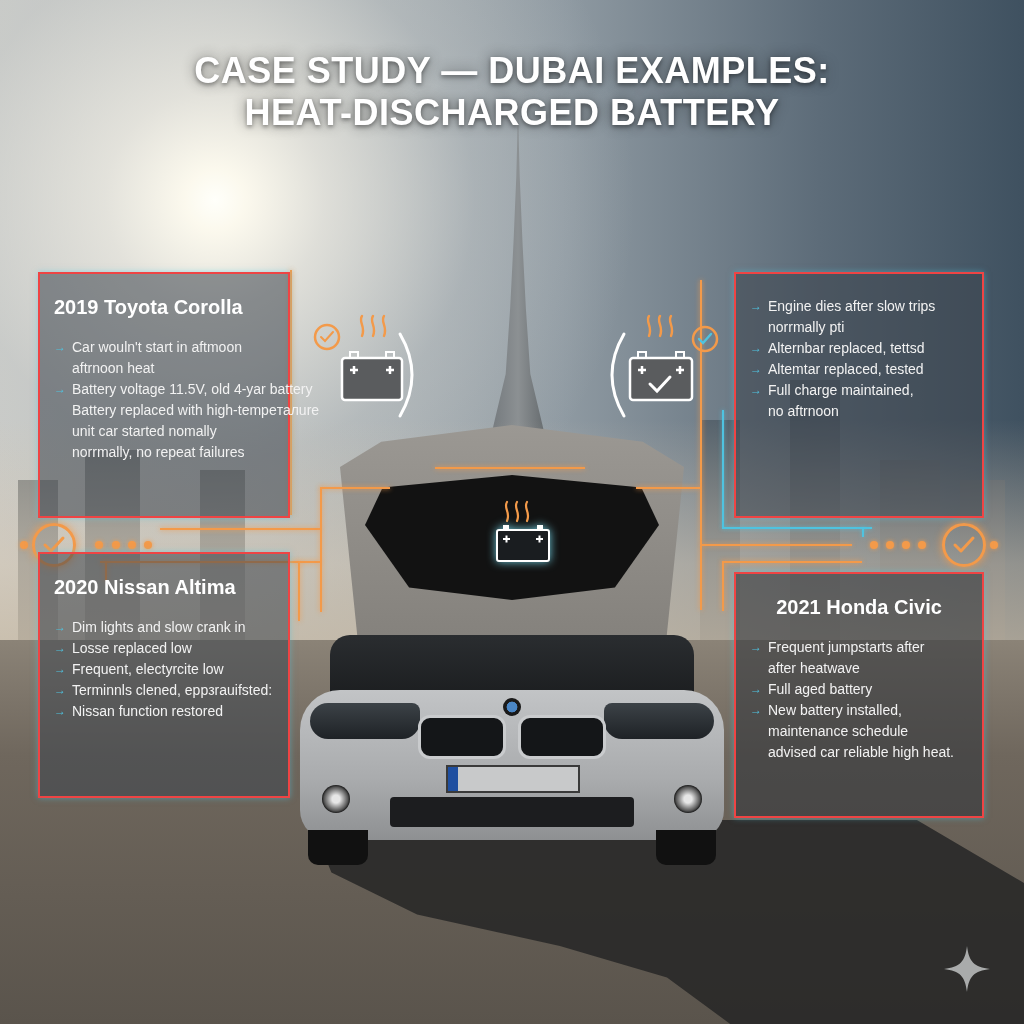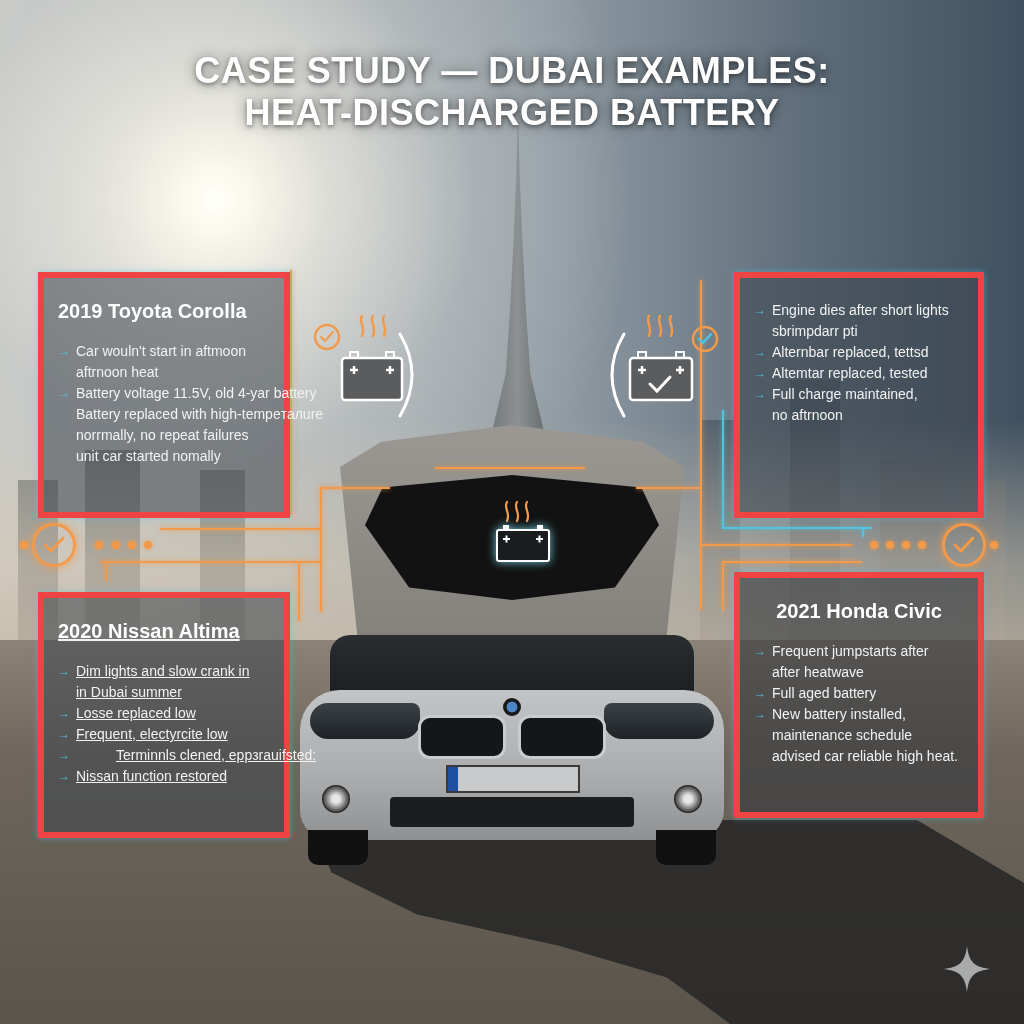--- a/index.html
+++ b/index.html
@@ -92,21 +92,21 @@
       position: absolute; left: 0; top: 50px; width: 1024px; text-align: center;
       color: #ffffff; font-weight: 700; font-size: 36px; line-height: 42px;
       letter-spacing: 0.5px;
       text-shadow: 0 0 14px rgba(0,0,0,0.45), 0 2px 4px rgba(0,0,0,0.4);
     }
     .title .line { display: block; }
 
     
     .panel {
       position: absolute; width: 252px; height: 246px;
-      border: 6px solid #ef4444;
+      border: 2px solid #ef4444;
       background: rgba(60, 68, 76, 0.55);
       box-shadow: 0 0 6px rgba(79,195,224,0.5);
       padding: 22px 14px 10px 14px; color: #f2f2f2;
     }
     .panel.right { width: 250px; }
     .panel-title {
       font-size: 20px; font-weight: 700; margin-bottom: 18px; color: #ffffff;
       text-align: left;
     }
     .panel.right .panel-title { text-align: center; }
@@ -255,44 +255,43 @@
   <path d="M8 16 H15 M11.5 12.5 V19.5 M41 16 H48 M44.5 12.5 V19.5" stroke="#ffffff" stroke-width="2"></path>
 </svg>
 
 <section class="panel" style="left:38px;top:272px;">
   <h2 class="panel-title">2019 Toyota Corolla</h2>
   <ul class="bullets">
     <li><span class="arrow">→</span><span>Car wouln't start in aftmoon</span></li>
     <li class="cont"><span>aftrnoon heat</span></li>
     <li><span class="arrow">→</span><span style="white-space:nowrap;">Battery voltage 11.5V, old 4-yar battery</span></li>
     <li class="cont"><span style="white-space:nowrap;">Battery replaced with high-tempeталure</span></li>
+    <li class="cont"><span>unit car started nomally</span></li>
     <li class="cont"><span>norrmally, no repeat failures</span></li>
-    <li class="cont"><span>unit car started nomally</span></li>
   </ul>
 </section>
 
 <section class="panel right" style="left:734px;top:272px;">
   <ul class="bullets">
-    <li><span class="arrow">→</span><span>Engine dies after short lights</span></li>
-    <li class="cont"><span>sbrimpdarr pti</span></li>
+    <li><span class="arrow">→</span><span>Engine dies after slow trips</span></li>
+    <li class="cont"><span>norrmally pti</span></li>
     <li><span class="arrow">→</span><span>Alternbar replaced, tettsd</span></li>
     <li><span class="arrow">→</span><span>Altemtar replaced, tested</span></li>
     <li><span class="arrow">→</span><span>Full charge maintained,</span></li>
     <li class="cont"><span>no aftrnoon</span></li>
   </ul>
 </section>
 
-<section class="panel" style="left:38px;top:592px;text-decoration:underline;">
+<section class="panel" style="left:38px;top:552px;">
   <h2 class="panel-title">2020 Nissan Altima</h2>
   <ul class="bullets">
     <li><span class="arrow">→</span><span>Dim lights and slow crank in</span></li>
-    <li class="cont"><span>in Dubai summer</span></li>
     <li><span class="arrow">→</span><span>Losse replaced low</span></li>
     <li><span class="arrow">→</span><span>Frequent, electyrcite low</span></li>
-    <li><span class="arrow">→</span><span style="white-space:nowrap;margin-left:40px;">Terminnls clened, eppзrauifsted:</span></li>
+    <li><span class="arrow">→</span><span style="white-space:nowrap;">Terminnls clened, eppзrauifsted:</span></li>
     <li><span class="arrow">→</span><span>Nissan function restored</span></li>
   </ul>
 </section>
 
 <section class="panel right" style="left:734px;top:572px;background:rgba(50,54,58,0.6);">
   <h2 class="panel-title">2021 Honda Civic</h2>
   <ul class="bullets">
     <li><span class="arrow">→</span><span>Frequent jumpstarts after</span></li>
     <li class="cont"><span>after heatwave</span></li>
     <li><span class="arrow">→</span><span>Full aged battery</span></li>

